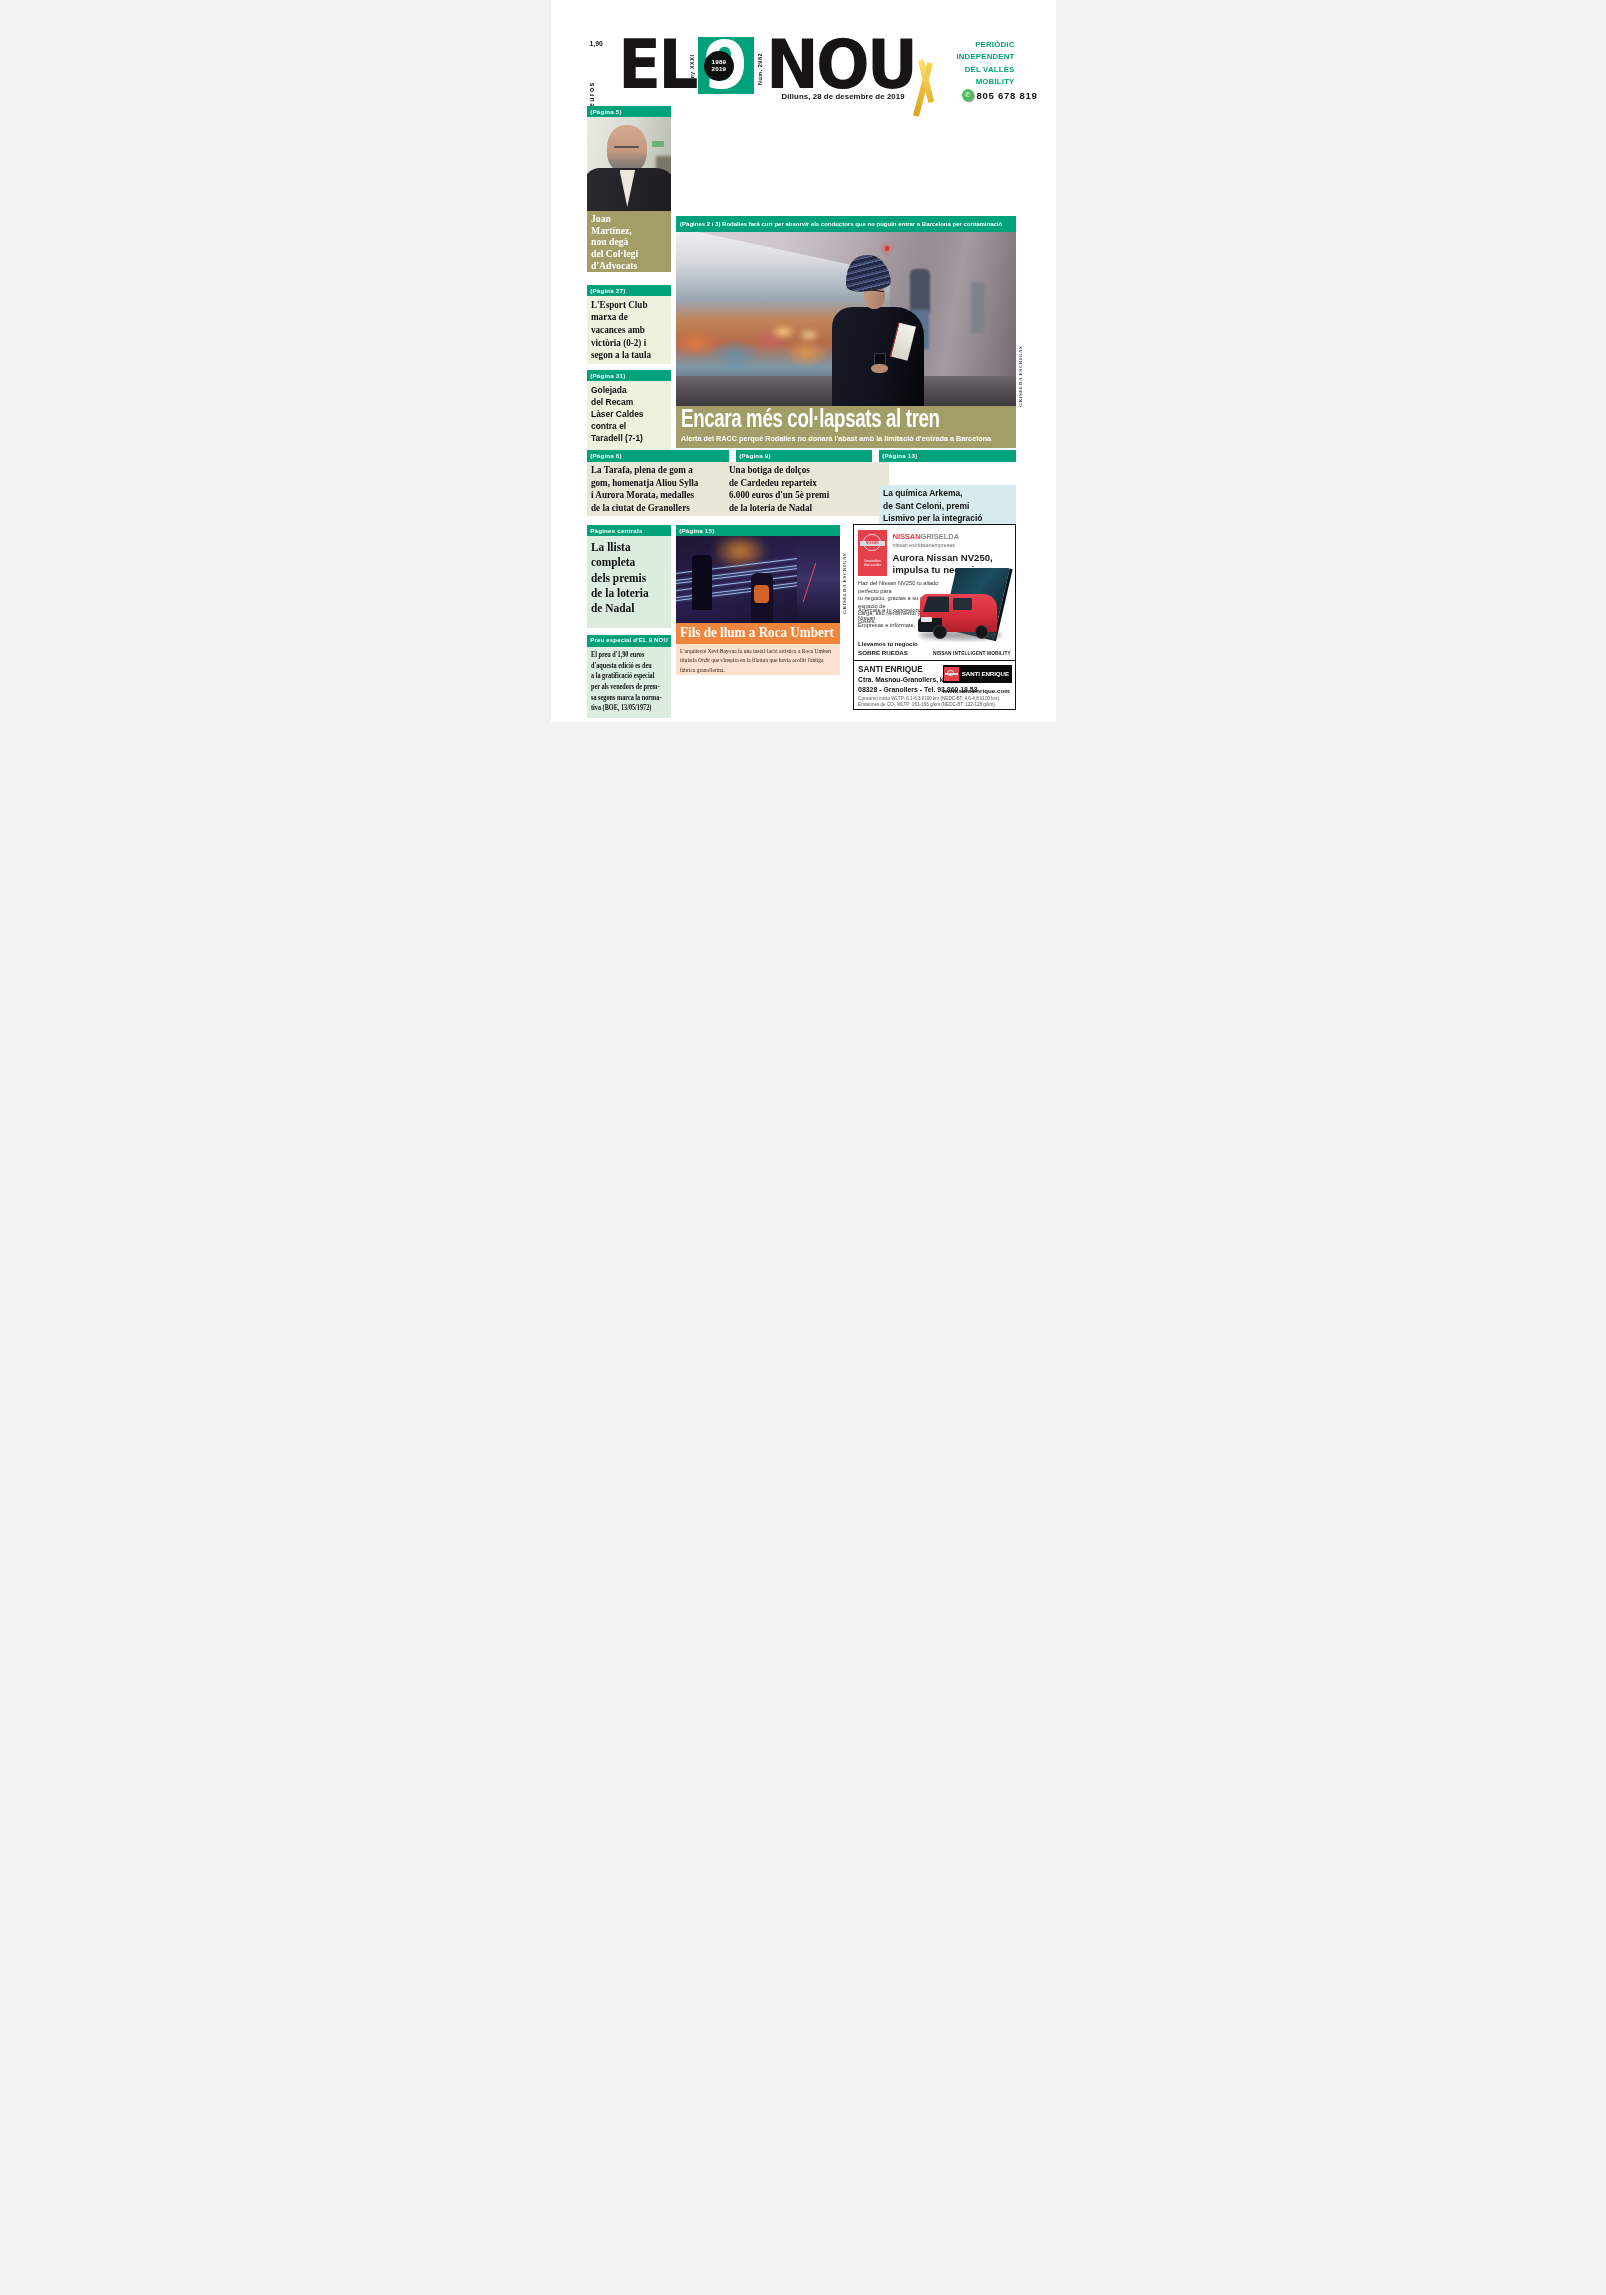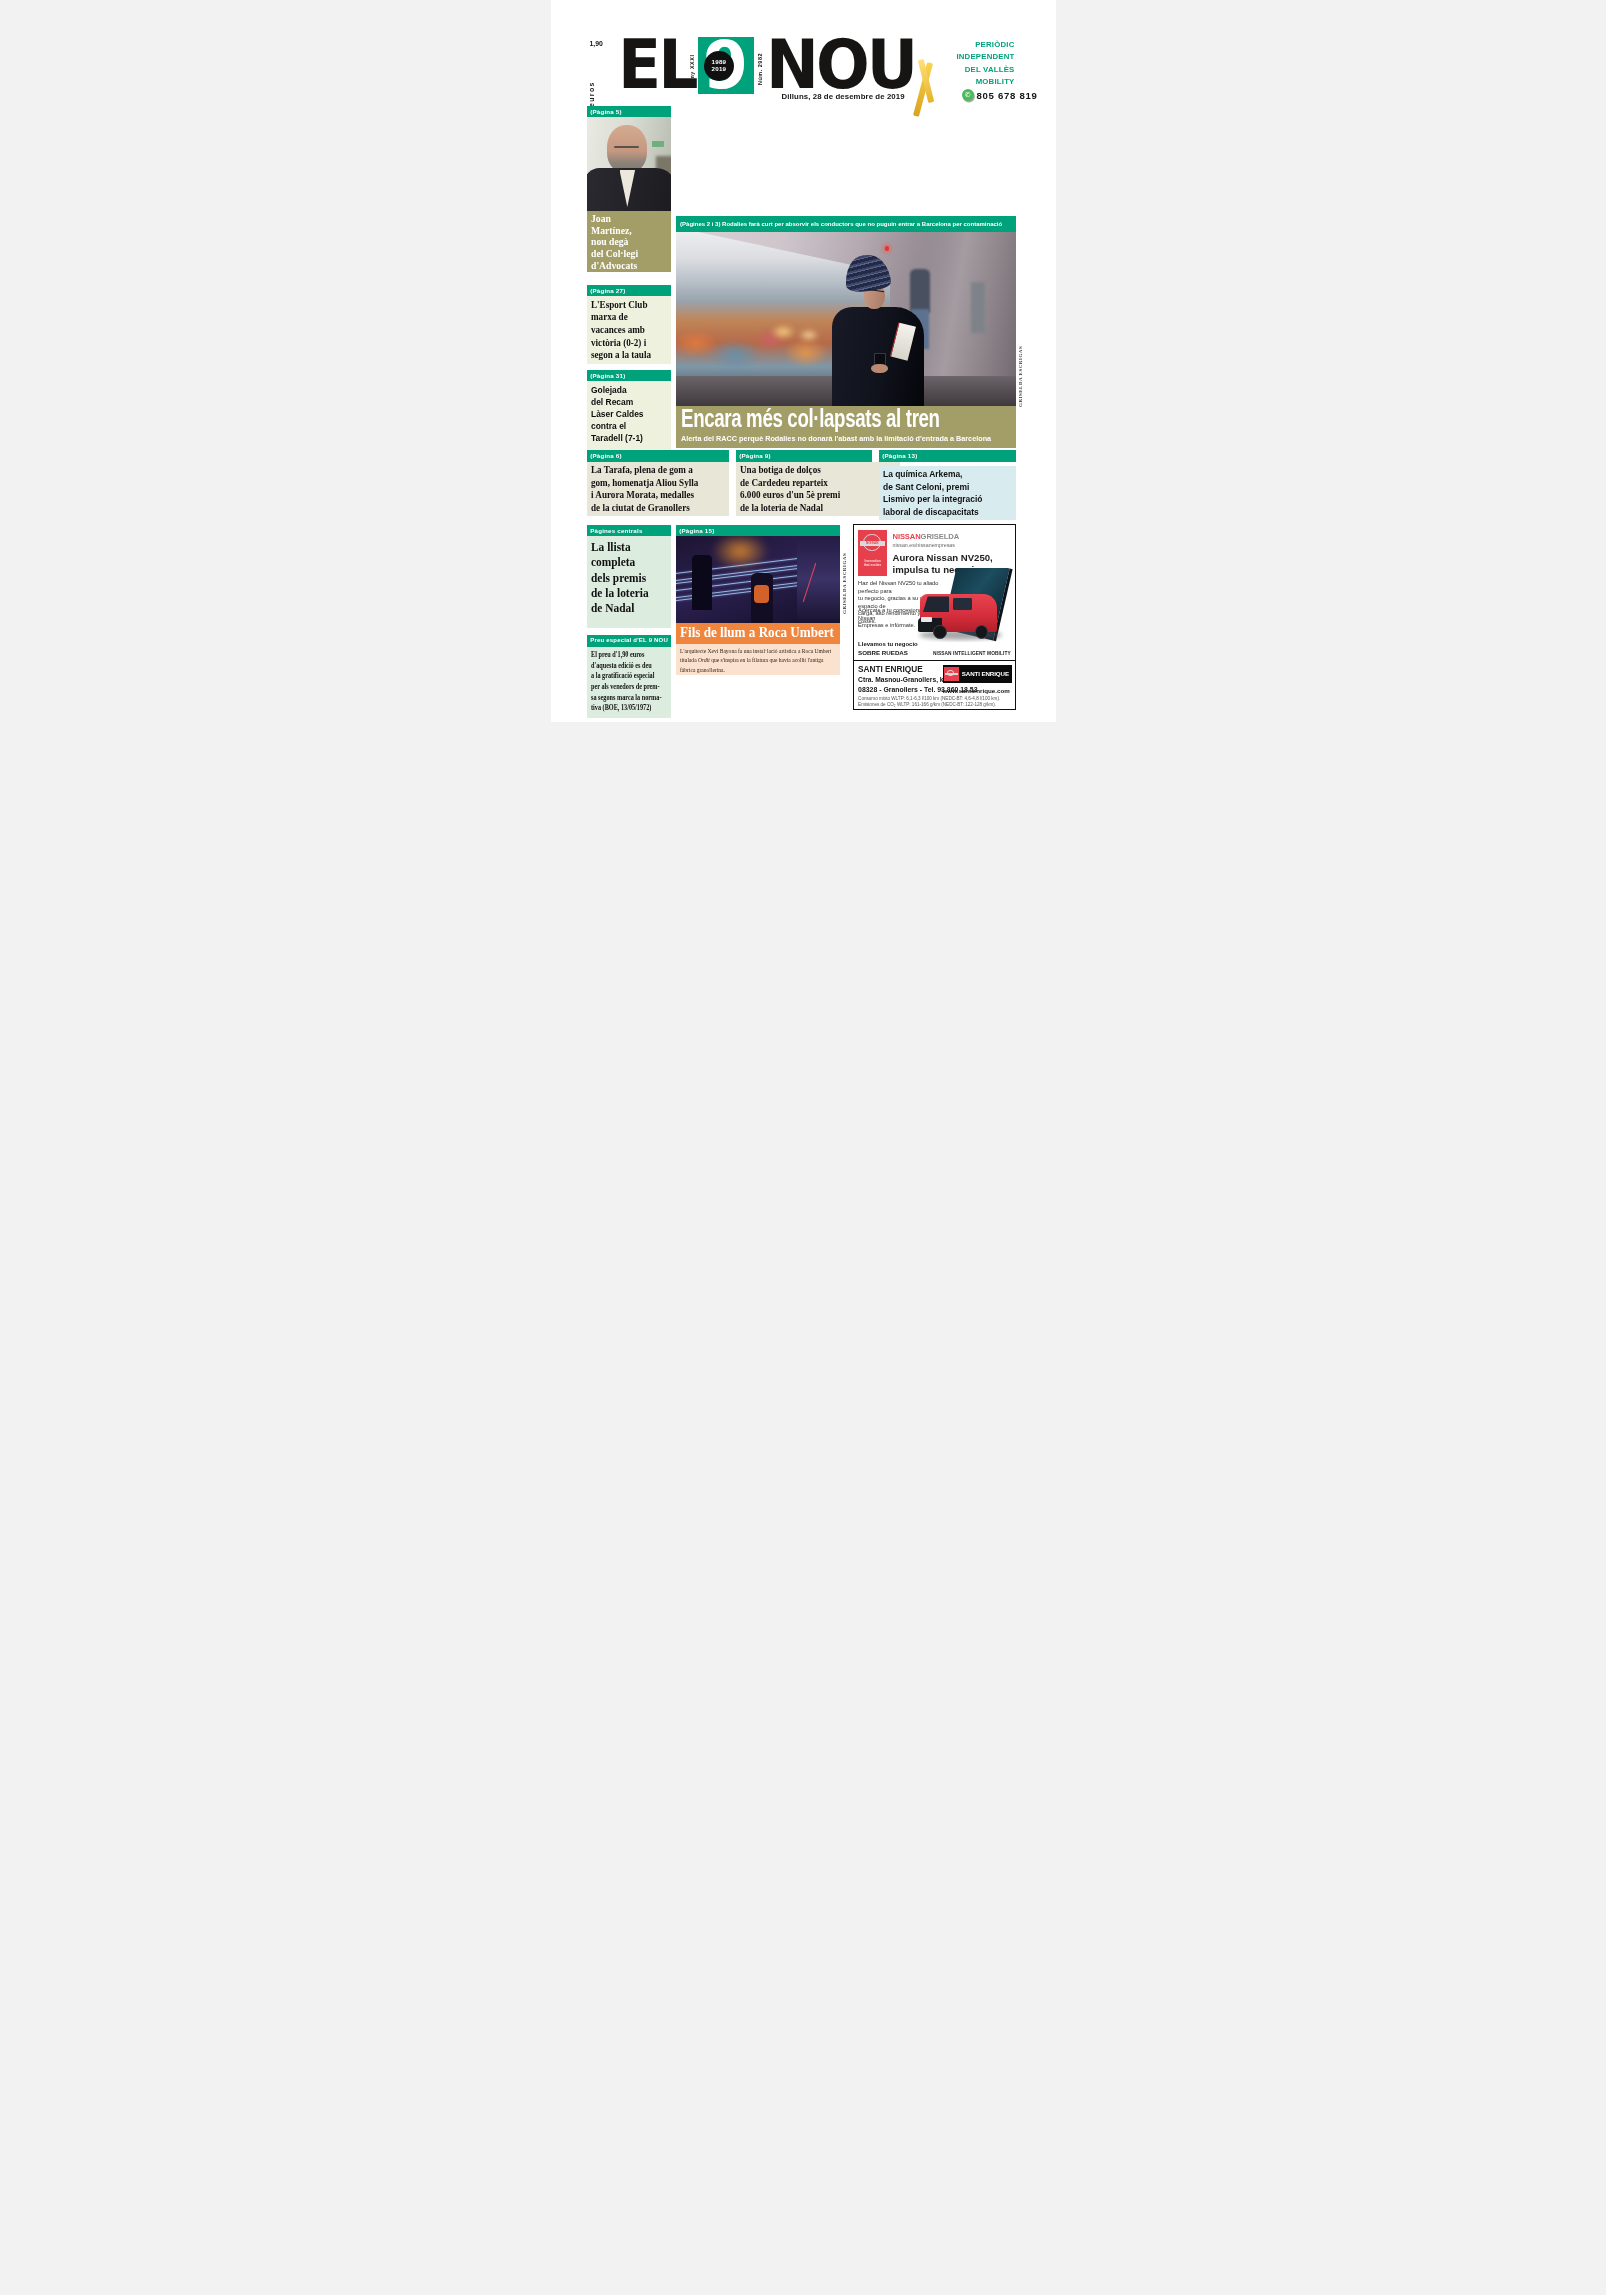--- a/index.html
+++ b/index.html
@@ -122,22 +122,22 @@
   .m-phone{position:absolute;left:39px;top:98px;width:10px;height:14.7px;background:#0b0c10;border:0.5px solid #33374a;}
   .m-hand{position:absolute;left:36px;top:109px;width:16.5px;height:9.2px;border-radius:45%;background:#b98a72;}
   .overlay{left:125px;top:406px;width:340px;height:42px;background:var(--olive);overflow:hidden;}
   .ov-h{position:absolute;left:5.5px;top:-1.8px;color:#fff;font-weight:800;font-size:26px;line-height:28.5px;
         letter-spacing:-0.5px;transform:scaleX(.72);transform-origin:left top;white-space:nowrap;}
   .ov-s{position:absolute;left:5.5px;top:28px;color:#fff;font-weight:700;font-size:7.8px;
         transform:scaleX(.93);transform-origin:left top;white-space:nowrap;}
   .credit1{left:467px;top:342px;height:65px;}
   
   .rtag1{left:36px;top:450px;width:142px;} .rbox1{left:36px;top:462px;width:142px;}
-  .rtag2{left:185px;top:450px;width:136px;} .rbox2{left:185px;top:462px;width:164px;}
-  .rtag3{left:328px;top:450px;width:137px;} .rbox3{left:328px;top:466px;width:137px;}
+  .rtag2{left:185px;top:450px;width:136px;} .rbox2{left:174px;top:462px;width:164px;}
+  .rtag3{left:328px;top:450px;width:137px;} .rbox3{left:328px;top:485px;width:137px;}
   .rbox{position:absolute;height:54px;background:var(--cream);padding:2.3px 0 0 4.6px;box-sizing:border-box;}
   .rbox div{font-family:"Liberation Serif",serif;font-weight:700;font-size:9.6px;line-height:12.6px;
             color:#101010;transform:scaleX(.95);transform-origin:left top;white-space:nowrap;}
   .rbox3{background:var(--lblue);}
   .rbox3 div{font-family:"Liberation Sans",sans-serif;font-weight:800;font-size:9.6px;
              transform:scaleX(.88);}
   
   .btagA{left:36px;top:525px;width:84px;}
   .bboxA{left:36px;top:536px;width:84px;height:92px;background:var(--mint);
          padding:3.7px 0 0 4.6px;box-sizing:border-box;}

